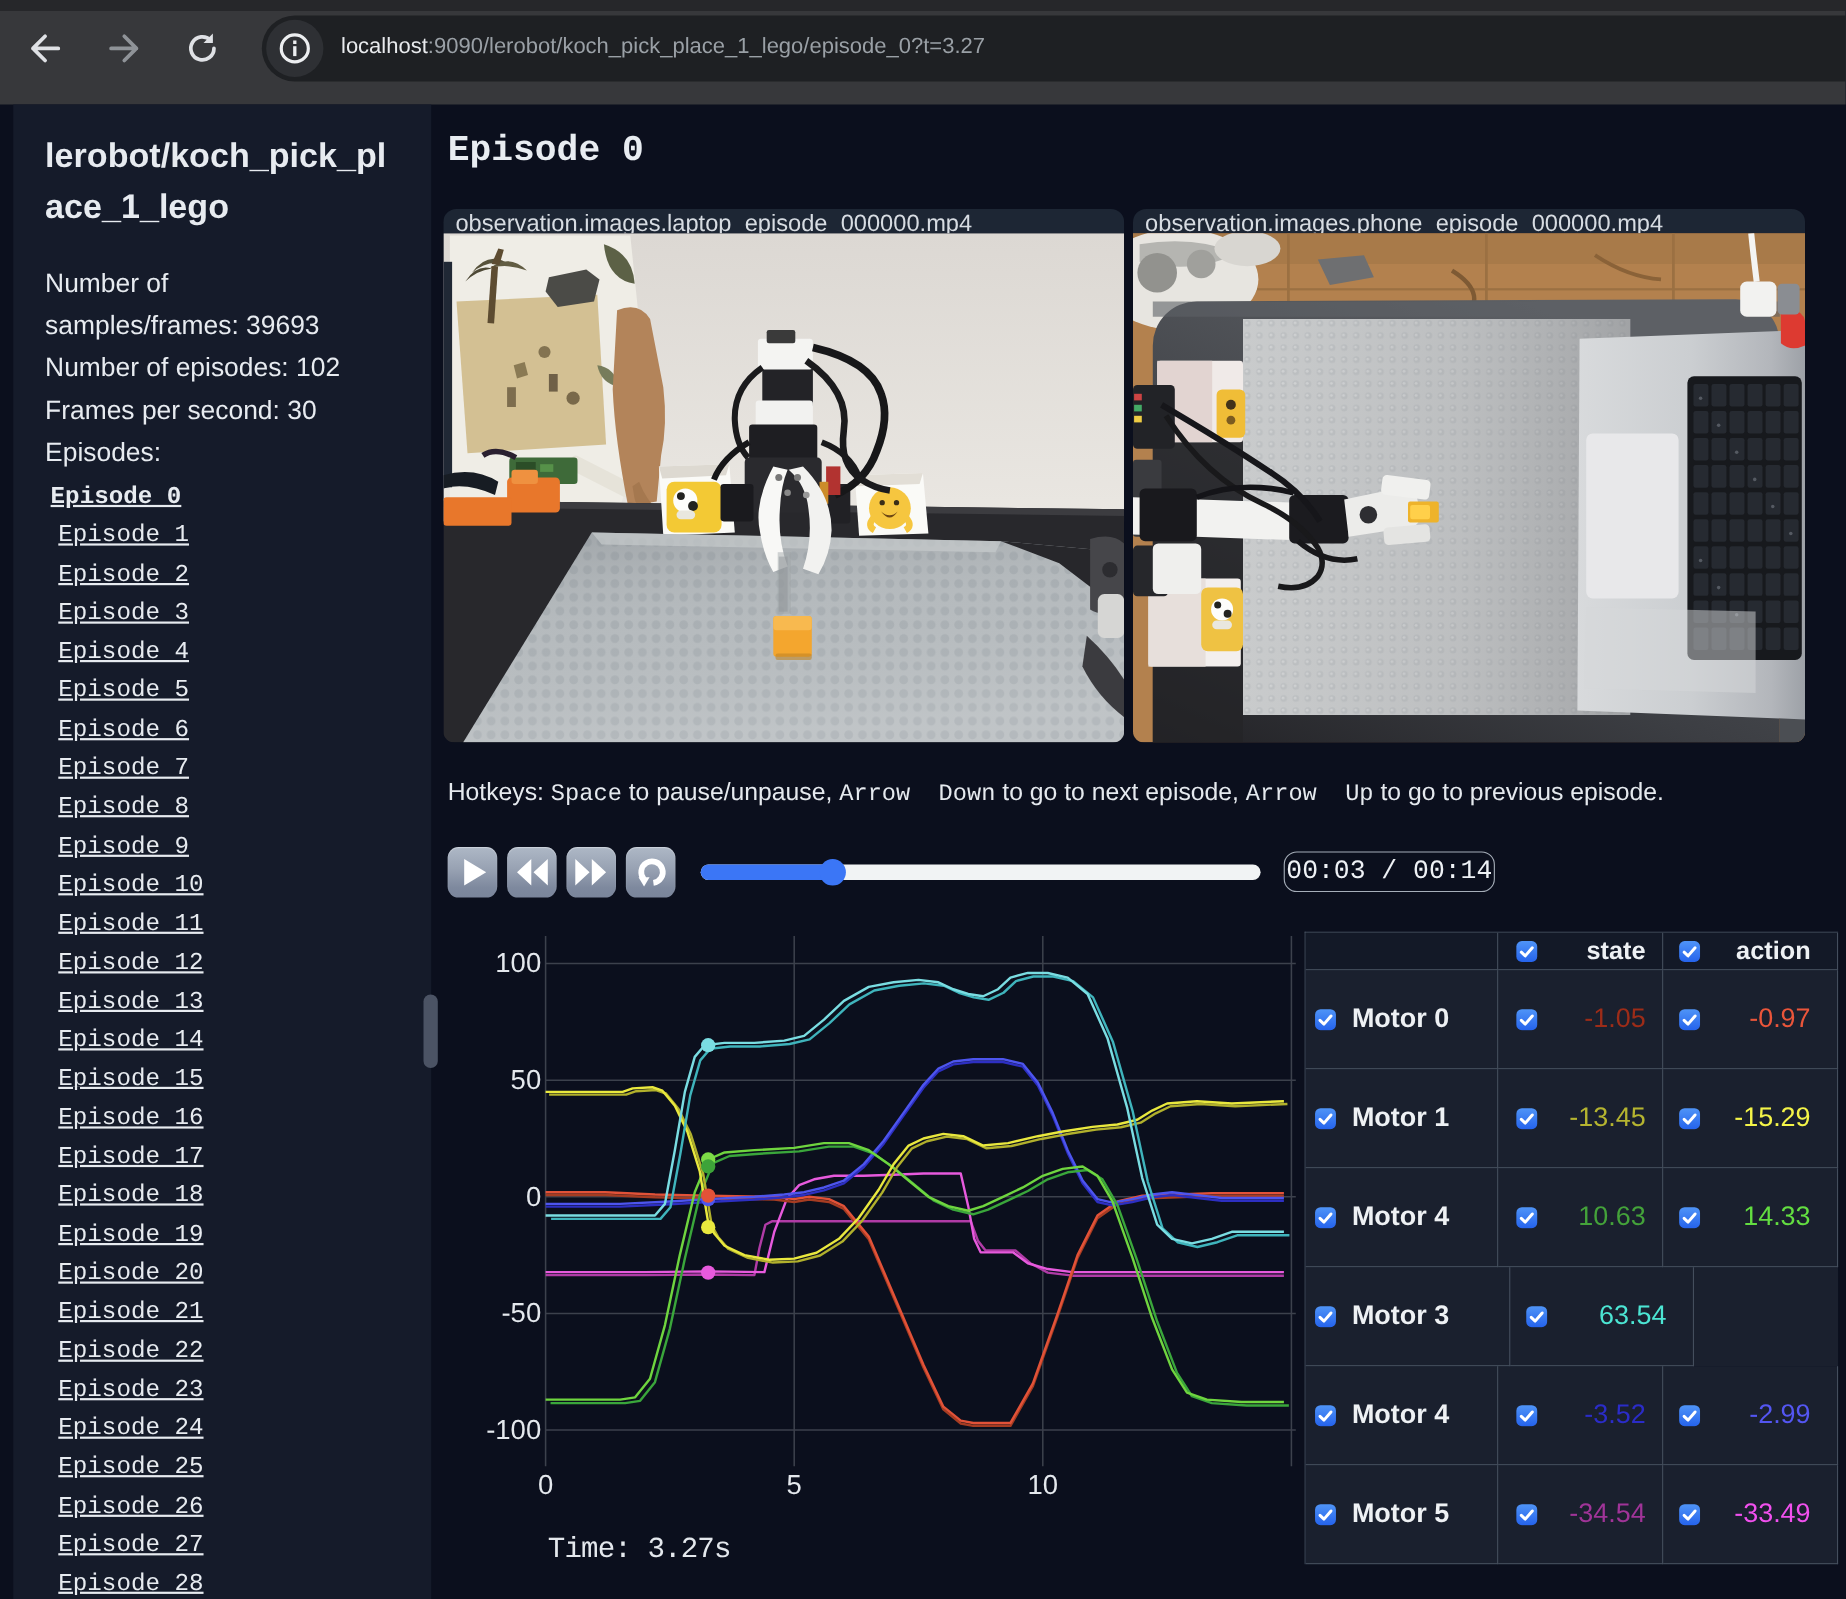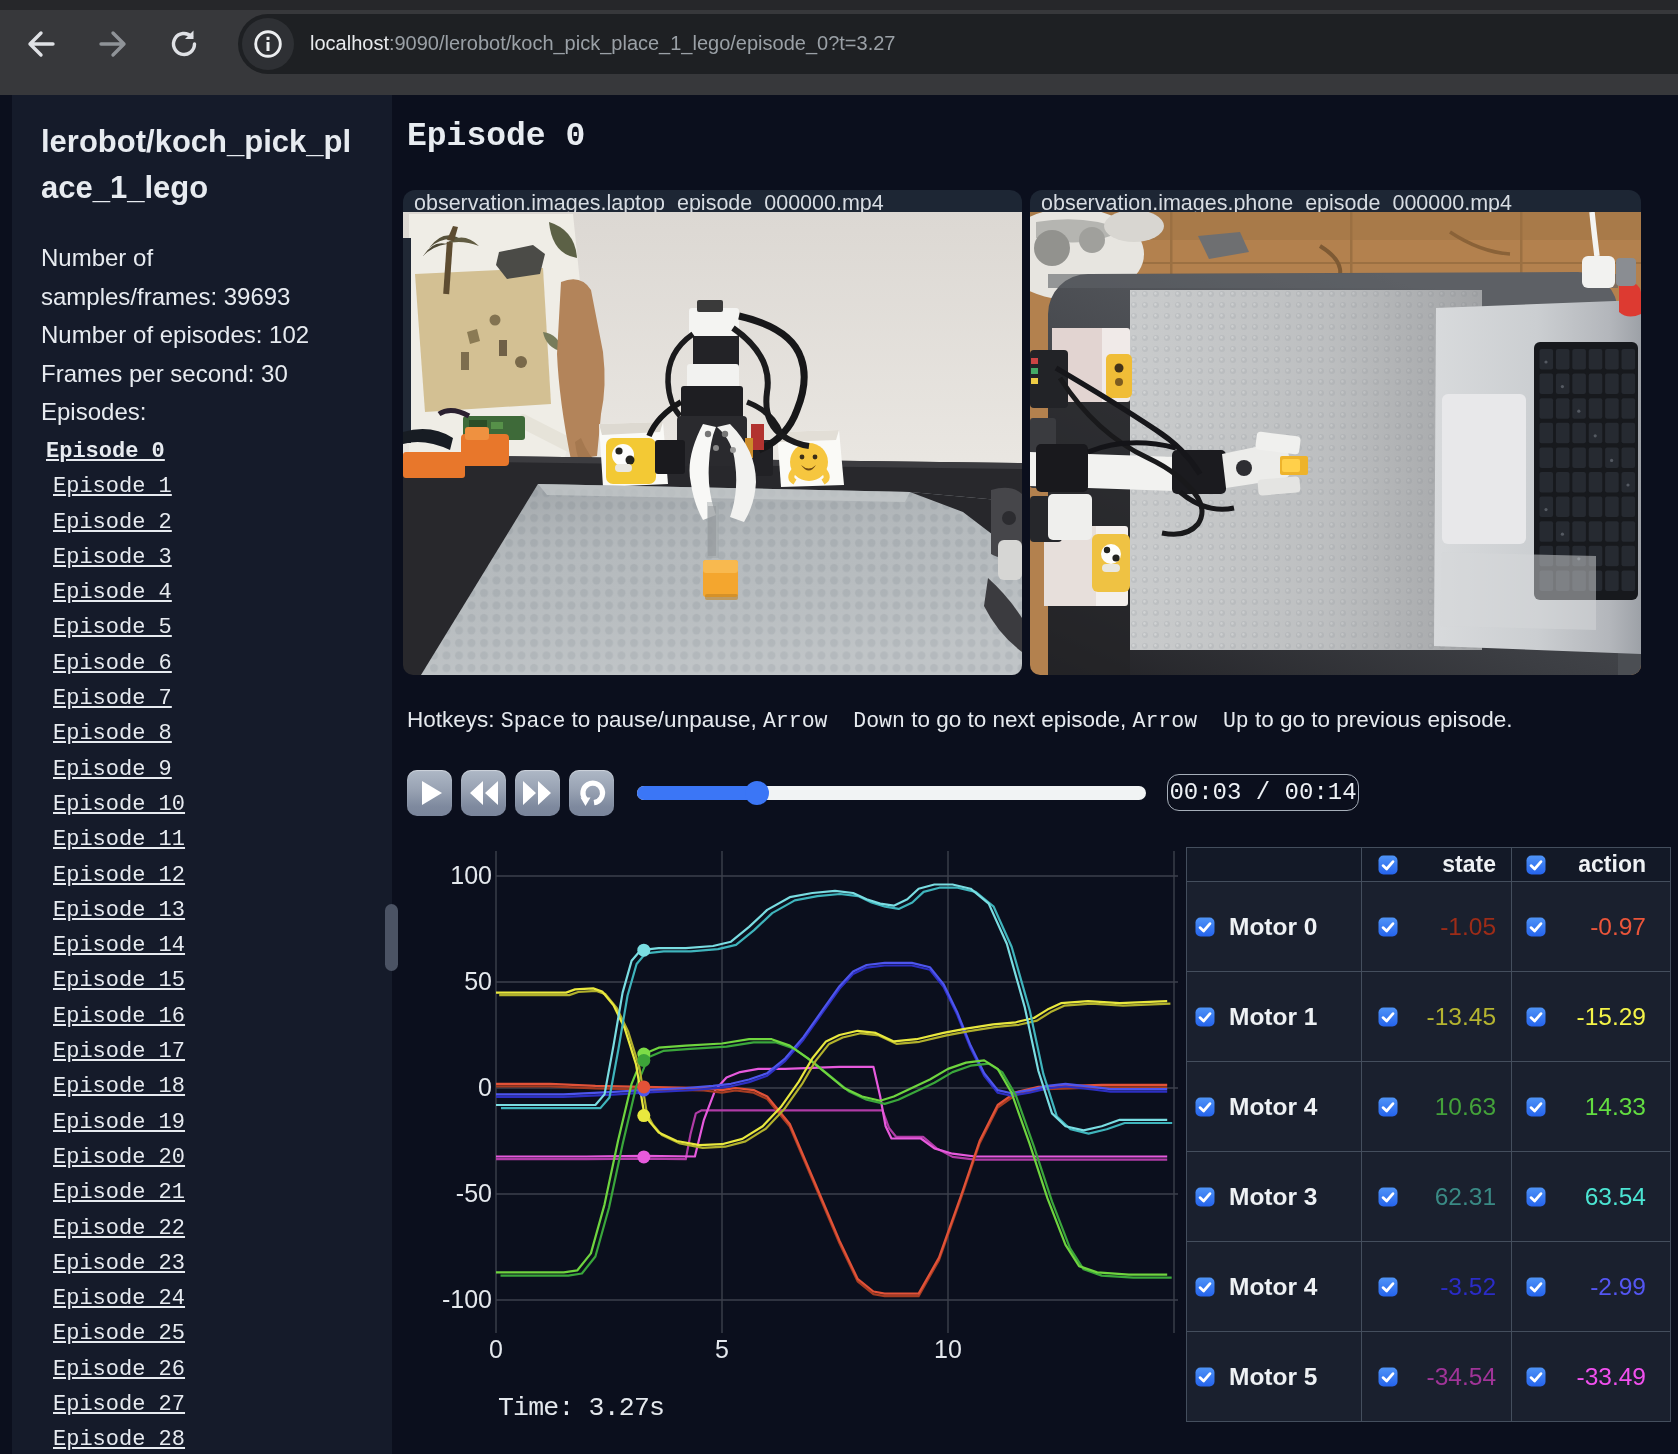--- a/index.html
+++ b/index.html
@@ -543,28 +543,20 @@
     </div>
 <div class="row">
       <div class="c c1">
         <svg class="cb" width="20" height="20" viewBox="0 0 20 20">
           <defs></defs>
           <rect x="0.5" y="0.5" width="19" height="19" rx="5" fill="url(#cbg)"></rect>
           <path d="M5 10.6 L8.6 14 L15 6.6" stroke="#fff" stroke-width="2.7" fill="none" stroke-linecap="round" stroke-linejoin="round"></path>
         </svg>
         <span class="mlabel">Motor 3</span>
       </div>
-      <div class="c c2">
-        <svg class="cb" width="20" height="20" viewBox="0 0 20 20">
-          <defs></defs>
-          <rect x="0.5" y="0.5" width="19" height="19" rx="5" fill="url(#cbg)"></rect>
-          <path d="M5 10.6 L8.6 14 L15 6.6" stroke="#fff" stroke-width="2.7" fill="none" stroke-linecap="round" stroke-linejoin="round"></path>
-        </svg>
-        <span class="val" style="color:#3a8a85">62.31</span>
-      </div>
       <div class="c c3">
         <svg class="cb" width="20" height="20" viewBox="0 0 20 20">
           <defs></defs>
           <rect x="0.5" y="0.5" width="19" height="19" rx="5" fill="url(#cbg)"></rect>
           <path d="M5 10.6 L8.6 14 L15 6.6" stroke="#fff" stroke-width="2.7" fill="none" stroke-linecap="round" stroke-linejoin="round"></path>
         </svg>
         <span class="val" style="color:#4ce5d3">63.54</span>
       </div>
     </div>
 <div class="row">

